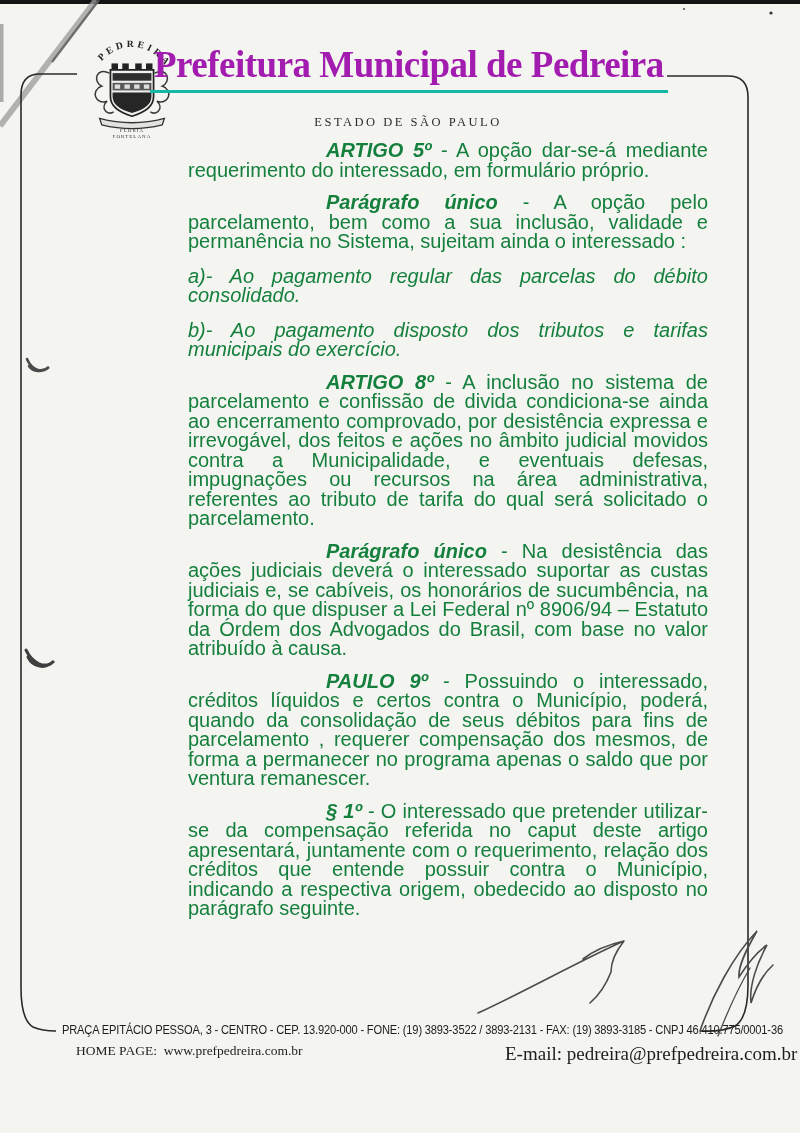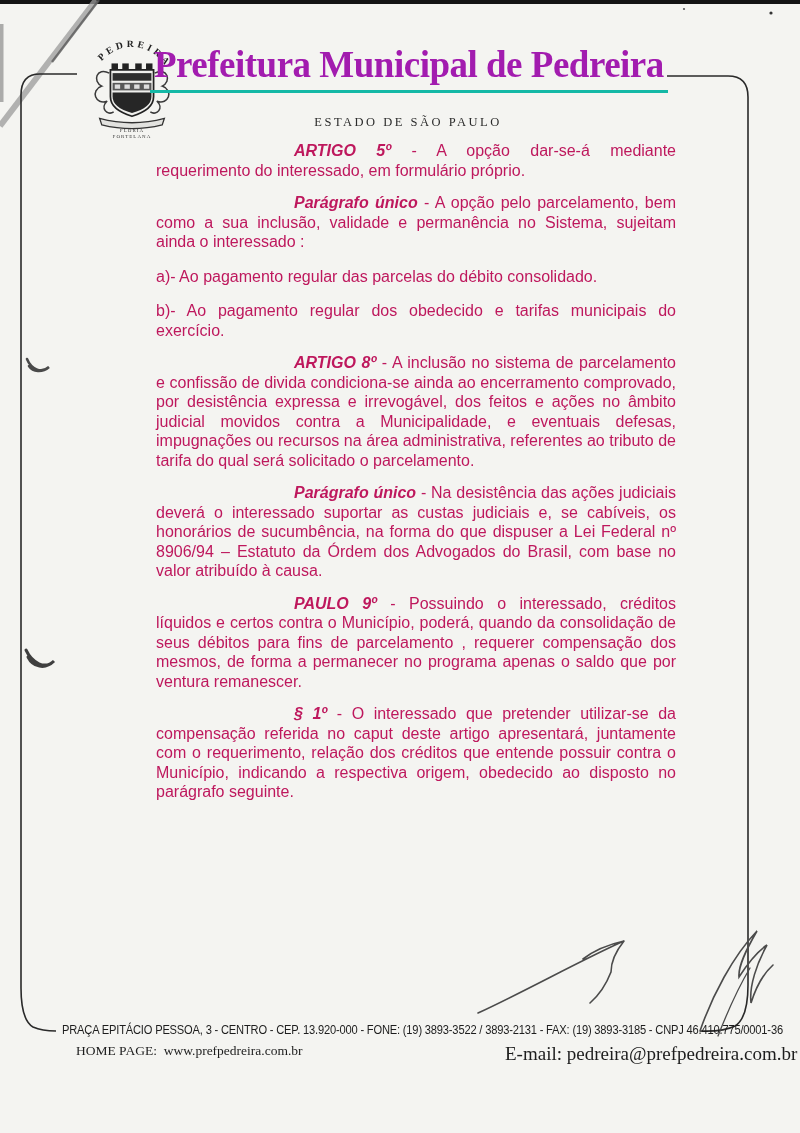--- a/index.html
+++ b/index.html
@@ -27,26 +27,26 @@
   .header-subtitle{
     margin-top:22px;
     font-family:"Liberation Serif", serif;
     font-size:12.5px;letter-spacing:2.5px;color:#2b2b2b;
   }
   .crest{position:absolute;left:78px;top:30px;width:108px;height:110px;}
   
   .frame-svg{position:absolute;left:0;top:0;}
   
   .doc-body{
-    position:absolute;left:156px;top:141px;width:520px;
-    font-size:16px;line-height:19.5px;text-align:justify;color:#be185d;
+    position:absolute;left:188px;top:141px;width:520px;
+    font-size:20px;line-height:19.5px;text-align:justify;color:#15803d;
   }
   .doc-body p{margin:0 0 13px 0;}
   .doc-body p.para{text-indent:138px;}
-  .doc-body p.item{text-indent:0;margin:15px 0 13px 0;}
+  .doc-body p.item{text-indent:0;margin:15px 0 13px 0;font-style:italic;}
   .para-heading{font-weight:bold;font-style:italic;}
   
   .footer-address{
     position:absolute;left:62px;top:1023px;width:760px;
     font-size:12.3px;color:#1d1d1d;letter-spacing:-0.2px;white-space:nowrap;
     transform:scaleX(0.905);transform-origin:left top;
   }
   .footer-home{
     position:absolute;left:76px;top:1043px;
     font-family:"Liberation Serif", serif;font-size:13.5px;color:#1d1d1d;
@@ -112,21 +112,21 @@
   </div>
 
   <div class="doc-body">
     <p class="para"><span class="para-heading">ARTIGO 5º</span><span> - A opção dar-se-á  mediante requerimento do interessado, em formulário próprio.</span></p>
 
 
     <p class="para"><span class="para-heading">Parágrafo único</span><span> - A opção pelo parcelamento, bem como a sua inclusão, validade e permanência no Sistema, sujeitam ainda o interessado :</span></p>
 
     <p class="item"><span>a)- Ao pagamento regular das parcelas do débito consolidado.</span></p>
 
-    <p class="item"><span>b)- Ao pagamento regular dos obedecido e tarifas municipais do exercício.</span></p>
+    <p class="item"><span>b)- Ao pagamento disposto dos tributos e tarifas municipais do exercício.</span></p>
 
 
     <p class="para"><span class="para-heading">ARTIGO 8º</span><span> -  A inclusão no sistema de parcelamento e confissão de divida condiciona-se ainda ao encerramento comprovado, por desistência expressa e irrevogável, dos feitos e ações no âmbito judicial movidos contra a Municipalidade, e eventuais defesas, impugnações ou recursos na área  administrativa, referentes ao tributo de tarifa do qual será solicitado o parcelamento.</span></p>
 
     <p class="para"><span class="para-heading">Parágrafo único</span><span> - Na desistência das ações judiciais deverá o interessado suportar as custas judiciais e, se cabíveis, os honorários de sucumbência, na forma do que dispuser a Lei Federal nº 8906/94 – Estatuto da Órdem dos Advogados do Brasil, com base no valor atribuído à causa.</span></p>
 
     <p class="para"><span class="para-heading">PAULO 9º</span><span> - Possuindo o interessado, créditos líquidos e certos contra o Município, poderá, quando da consolidação de seus débitos para fins de parcelamento , requerer compensação  dos mesmos, de forma a permanecer no programa apenas o saldo que por ventura remanescer.</span></p>
 
     <p class="para"><span class="para-heading">§ 1º</span><span> - O interessado que pretender utilizar-se da compensação referida no caput deste artigo apresentará, juntamente com o requerimento, relação dos créditos que entende possuir contra o Município, indicando a respectiva origem, obedecido ao disposto no parágrafo seguinte.</span></p>
   </div>

